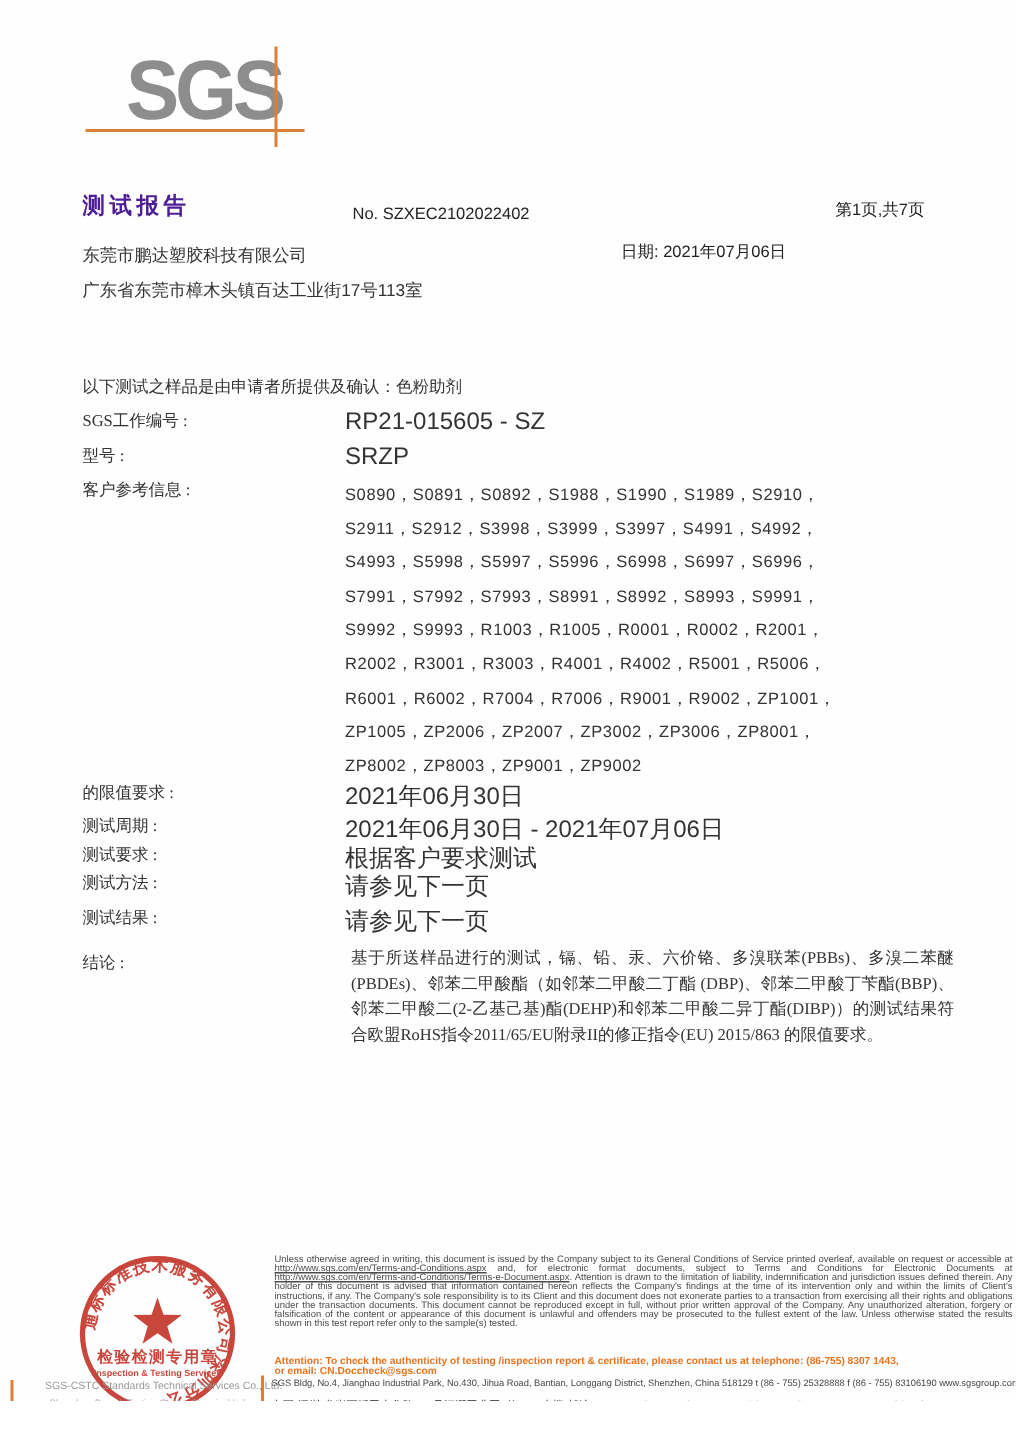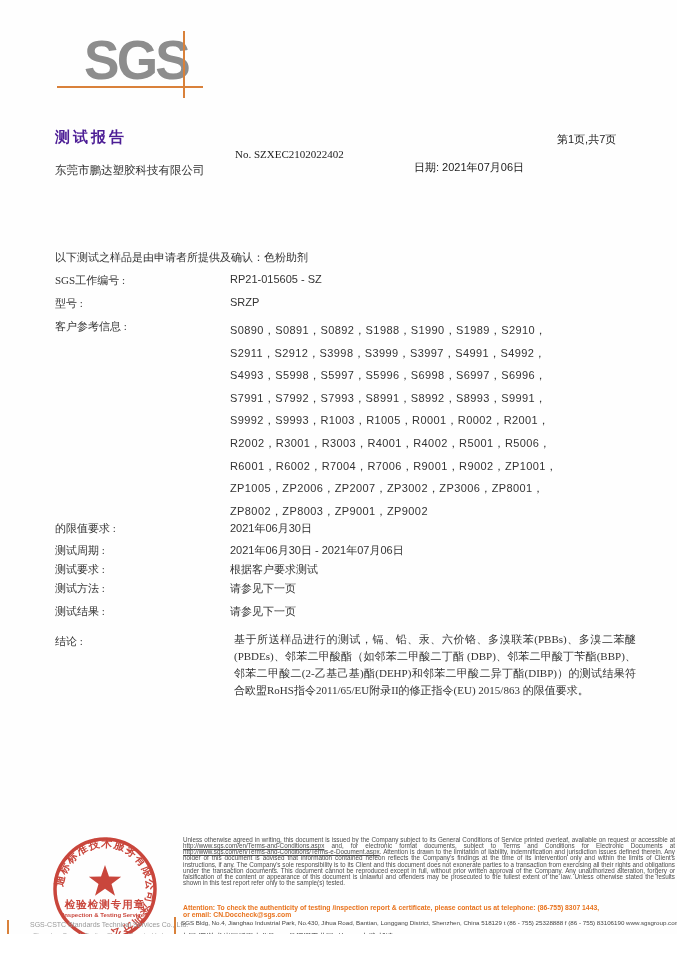--- a/index.html
+++ b/index.html
@@ -13,31 +13,31 @@
   
   .logo-text { left:84px; top:33px; font-size:56px; font-weight:bold;
     color:#8d8d8d; letter-spacing:-3px; line-height:54px;
     transform:scaleX(0.95); transform-origin:left; }
   .logo-hline { left:57px; top:86px; width:146px; height:2px; background:#d9813a; }
   .logo-vline { left:183px; top:31px; width:2px; height:67px; background:#d9813a; }
 
   
   .doc-title { left:55px; top:128px; font-size:15px; font-weight:bold;
     color:#4c1d95; letter-spacing:3px; }
-  .report-no { left:235px; top:148px; font-size:11px; color:#222;font-family:Liberation Serif, serif; }
+  .report-no { left:235px; top:137px; font-size:11px; color:#222; }
   .report-date { left:414px; top:132px; font-size:11px; color:#222;margin-top:28px; }
   .report-pages { left:557px; top:132px; font-size:11px; color:#222; }
 
   .applicant-name { left:55px; top:163px; font-size:11.5px; color:#333; }
   .applicant-addr { left:55px; top:186px; font-size:11.5px; color:#333; }
 
   .intro { left:55px; top:250px; font-size:11px; color:#333; }
 
   .f-label { left:55px; font-size:11px; color:#333;font-family:Liberation Serif, serif; }
-  .f-value { left:230px; font-size:11px; color:#333; }
+  .f-value { left:230px; font-size:16px; color:#333; }
 
   .ref-lines { left:230px; top:319px; font-size:11px; color:#333;
     line-height:22.6px; letter-spacing:0.4px; white-space:nowrap; }
 
   .conclusion-label { top:634px; }
   .conclusion-text { left:234px; top:631px; width:402px; font-size:11px;
     color:#333; line-height:17px; text-align:justify;font-family:Liberation Serif, serif; }
 
   
   .legal { left:183px; top:837px; width:492px; font-size:6.3px;
@@ -66,20 +66,21 @@
   <div class="abs logo-text">SGS</div>
   <div class="abs logo-hline"></div>
   <div class="abs logo-vline"></div>
 
   <div class="abs doc-title">测试报告</div>
   <div class="abs report-no">No. SZXEC2102022402</div>
   <div class="abs report-date">日期: 2021年07月06日</div>
   <div class="abs report-pages">第1页,共7页</div>
 
   <div class="abs applicant-name">东莞市鹏达塑胶科技有限公司</div>
+  <div class="abs applicant-addr">广东省东莞市樟木头镇百达工业街17号113室</div>
 
   <div class="abs intro">以下测试之样品是由申请者所提供及确认：色粉助剂</div>
 
   <div class="abs f-label" style="top:273px">SGS工作编号 :</div>
   <div class="abs f-value" style="top:273px">RP21-015605 - SZ</div>
 
   <div class="abs f-label" style="top:296px">型号 :</div>
   <div class="abs f-value" style="top:296px">SRZP</div>
 
   <div class="abs f-label" style="top:319px">客户参考信息 :</div>

